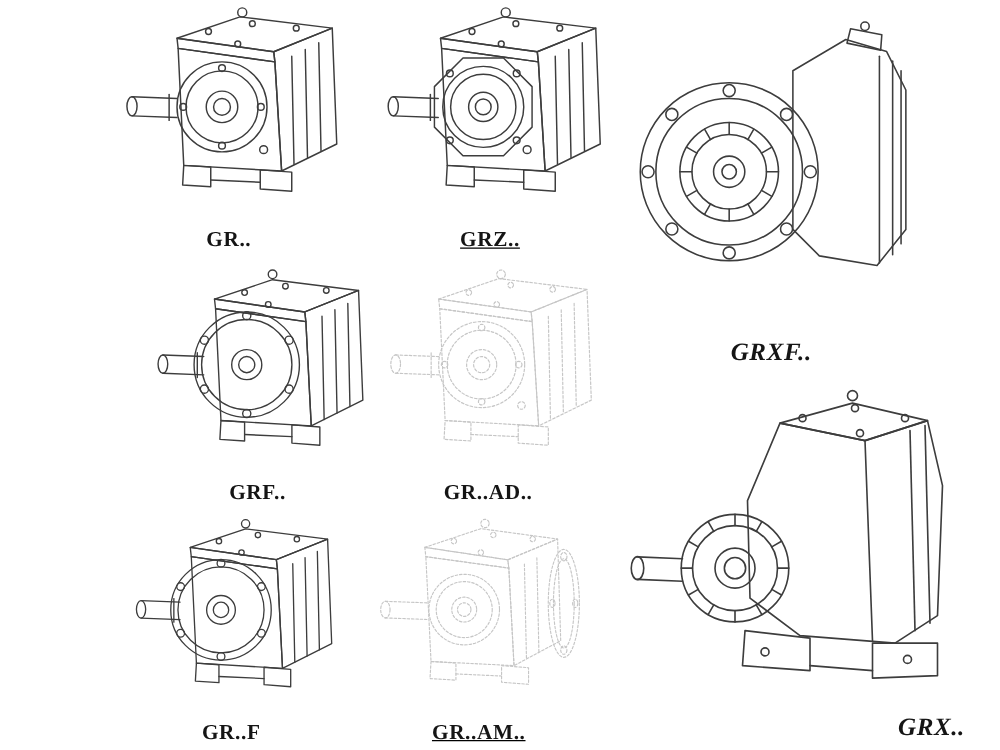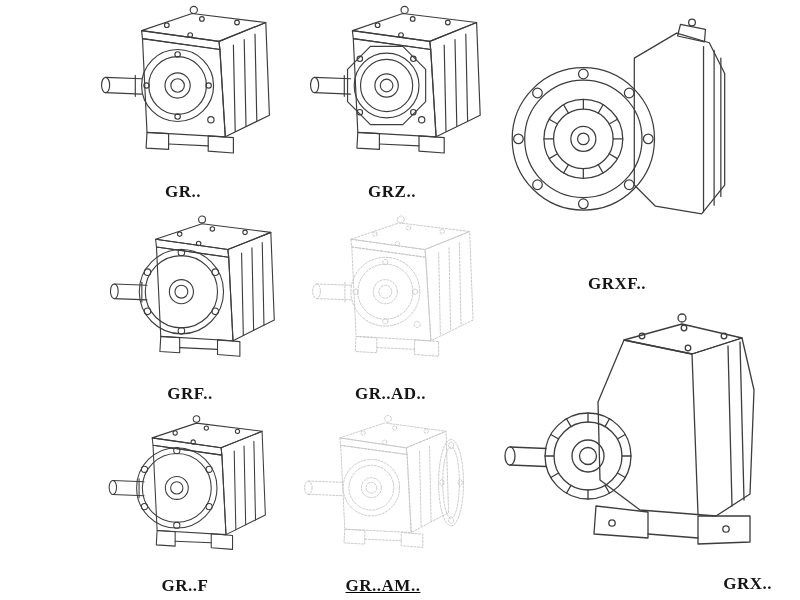--- a/index.html
+++ b/index.html
@@ -35,27 +35,27 @@
     stroke-dasharray: 2.4 1.8;
   }
   figcaption {
     font-weight: bold;
     font-size: 17px;
     letter-spacing: 0.5px;
     color: #151515;
     padding: 2px 0 4px 0;
     white-space: nowrap;
   }
-  figcaption.caption-lg { font-size: 17px; }
+  figcaption.caption-lg { font-size: 20px; font-style: italic; }
 
   
   #fig-gr   { left: 78px;  top: 0px;   width: 210px; height: 206px; }
-  #fig-grz  { left: 292px; top: 0px;   width: 200px; height: 206px; }
+  #fig-grz  { left: 292px; top: 0px;   width: 200px; height: 206px; text-decoration: underline; }
   #fig-grxf { left: 492px; top: 0px;   width: 250px; height: 298px; }
-  #fig-grf  { left: 84px; top: 210px; width: 212px; height: 198px; }
+  #fig-grf  { left: 100px; top: 210px; width: 212px; height: 198px; }
   #fig-grad { left: 288px; top: 210px; width: 205px; height: 198px; }
   #fig-grff { left: 80px;  top: 410px; width: 210px; height: 190px; }
   #fig-gram { left: 283px; top: 408px; width: 200px; height: 192px; text-decoration: underline; }
   #fig-grx  { left: 492px; top: 300px; width: 280px; height: 298px; align-items: flex-end; }
 </style>
 </head>
 <body>
 
 <svg width="0" height="0" style="position:absolute" aria-hidden="true">
   <defs>

